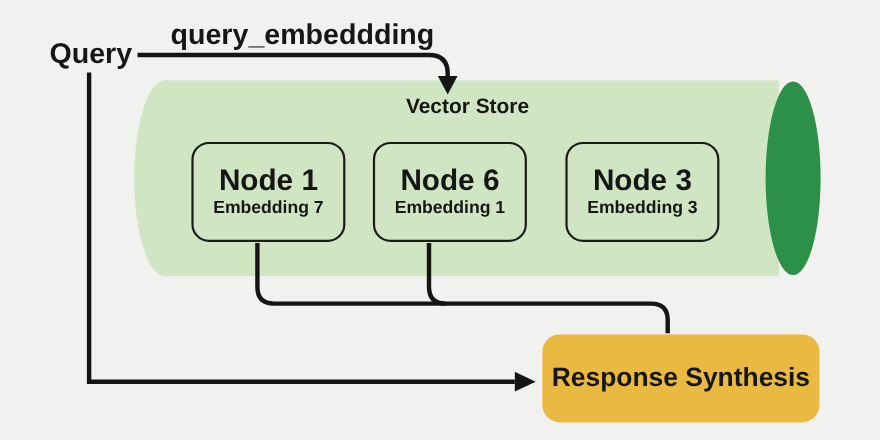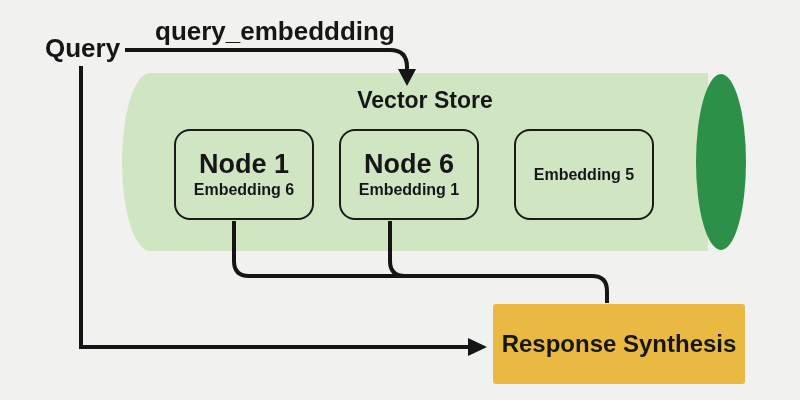--- a/index.html
+++ b/index.html
@@ -14,40 +14,40 @@
   #wires{position:absolute;left:0;top:0;}
   .wire{fill:none;stroke:var(--line,#151515);stroke-width:4;}
   .arrowhead{fill:var(--line,#151515);stroke:none;}
   .cyl-body{fill:var(--cylinder-body,#d0e6c3);stroke:none;}
   .cyl-cap{fill:var(--cylinder-cap,#2d9048);stroke:none;}
 
   .lbl{position:absolute;white-space:nowrap;font-weight:600;}
   .lbl-query{left:45px;top:33px;font-size:26px;}
   .lbl-embed{left:155px;top:16px;width:216px;font-size:26px;}
   .lbl-topk{left:467px;top:33px;font-size:26px;}
-  .lbl-vstore{left:330px;top:87px;width:190px;text-align:center;font-size:23px;}
+  .lbl-vstore{left:330px;top:87px;width:190px;text-align:center;font-size:19px;}
 
   .node{
     position:absolute;top:129px;height:91px;width:140px;
     box-sizing:border-box;
     border:2px solid #1b1b1b;border-radius:16px;
     display:flex;flex-direction:column;align-items:center;justify-content:center;
     gap:4px;
   }
   .node-1{left:174px;}
   .node-2{left:339px;}
   .node-3{left:514px;}
   .node-title{font-size:27px;font-weight:600;line-height:1;}
   .node-sub{font-size:16px;font-weight:700;line-height:1;}
 
   .response{
     position:absolute;left:493px;top:304px;width:252px;height:80px;
     box-sizing:border-box;
     background:var(--response-box,#e9b942);
-    border-radius:3px;
+    border-radius:16px;
     display:flex;align-items:center;justify-content:center;
     font-size:24px;font-weight:600;
   }
 </style>
 </head>
 <body>
 
 <div id="stage" style="--background: #f1f1ef; --cylinder-body: #d0e6c3; --cylinder-cap: #2d9048; --response-box: #e9b942; --line: #151515; --text: #161616;">
 
   <svg id="wires" width="800" height="400" viewBox="0 0 800 400">
@@ -69,29 +69,30 @@
 
   <div class="lbl lbl-query">Query</div>
 
   <div class="lbl lbl-embed">query_embeddding</div>
 
 
   <div class="lbl lbl-vstore">Vector Store</div>
 
   <div class="node node-1">
     <div class="node-title">Node 1</div>
-    <div class="node-sub">Embedding 6</div>
+    <div class="node-sub">Embedding 7</div>
   </div>
 
   <div class="node node-2">
     <div class="node-title">Node 6</div>
     <div class="node-sub">Embedding 1</div>
   </div>
 
   <div class="node node-3">
-    <div class="node-sub">Embedding 5</div>
+    <div class="node-title">Node 3</div>
+    <div class="node-sub">Embedding 3</div>
   </div>
 
   <div class="response">
     <span>Response Synthesis</span>
   </div>
 
 </div>
 
 </body></html>

